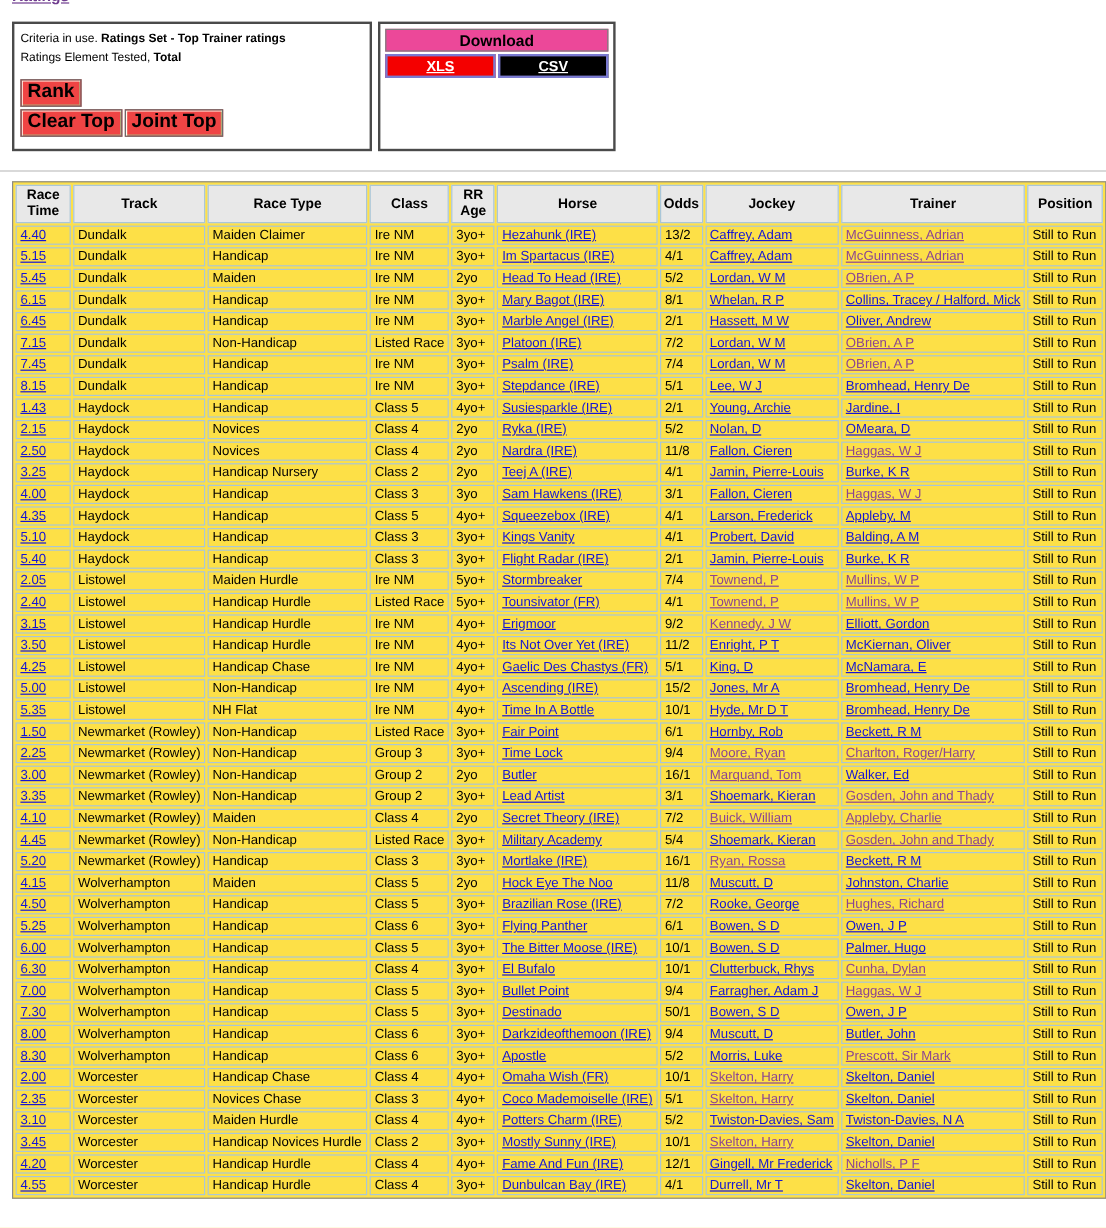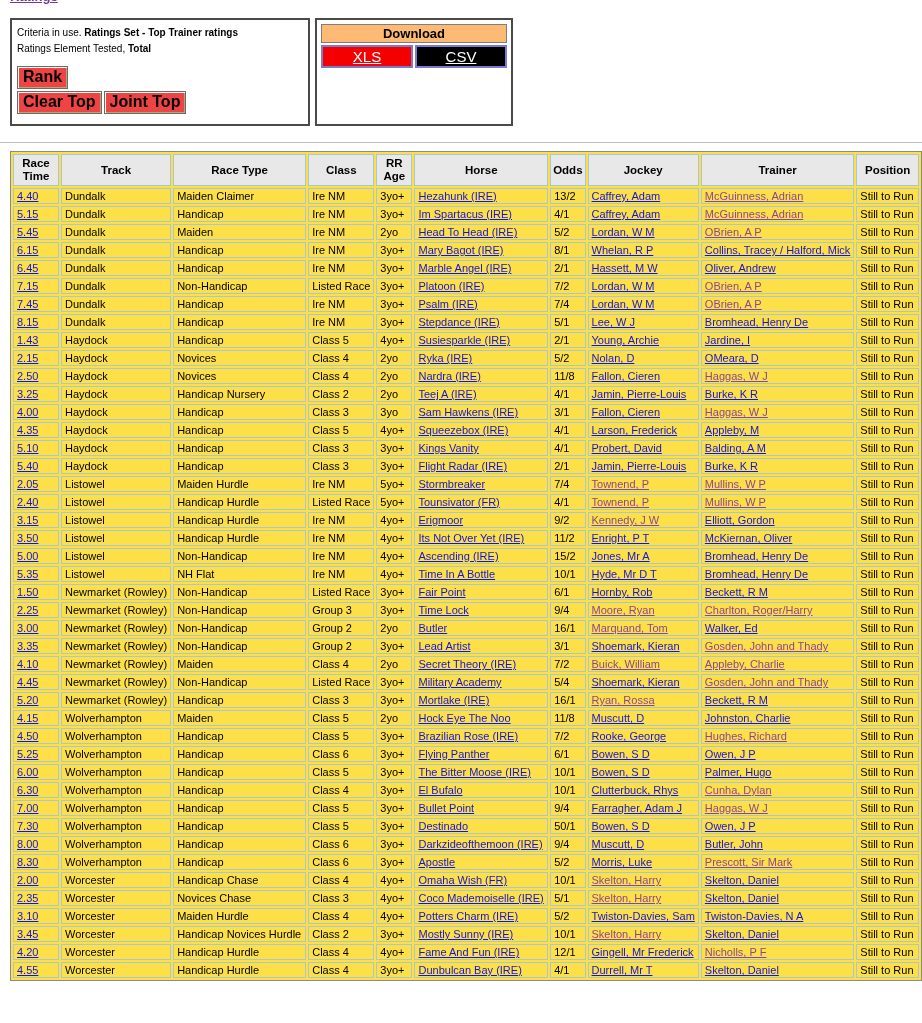--- a/index.html
+++ b/index.html
@@ -18,23 +18,23 @@
   .criteria-text{font-size:10px;line-height:16px;}
   .btn{display:inline-block;background:#ef4444;border:1px solid #6b6b6b;
        box-shadow:inset 1px 1px 0 #fffdf0, inset -1px -1px 0 #b3a777;
        font-family:"Liberation Sans",sans-serif;font-size:16px;font-weight:bold;
        padding:1px 5px 2px 5px;color:#000;cursor:pointer;}
   .btn-row1{margin-top:9px;}
   .btn-row2{margin-top:2px;display:flex;gap:2px;}
 
   .download-box{width:198px;height:108px;box-sizing:border-box;border:2px solid #4a4a4a;padding:2px;}
   .dl-table{width:100%;border-collapse:separate;border-spacing:2px;}
-  .dl-header{background:#fdba74;border:1px solid #7e7e7e;text-align:center;
+  .dl-header{background:#ec4899;border:1px solid #7e7e7e;text-align:center;
        font-weight:bold;font-size:13px;padding:1px 0;}
-  .dl-btn{display:block;text-align:center;color:#fff;font-weight:normal;font-size:15px;
+  .dl-btn{display:block;text-align:center;color:#fff;font-weight:bold;font-size:12px;
        padding:1px 4px;border:2px solid #7a7ad0;cursor:pointer;}
   .dl-xls{background:#f40000;}
   .dl-csv{background:#000;}
 
   .rule{border:none;border-top:1px solid #c0c0c0;margin:16px 0 8px 0;}
 
   
   .race-table{margin-left:10px;border:1px solid #8a8a8a;border-collapse:separate;
        border-spacing:2px;background:#fde047;}
   .race-table th{background:#e8e8e8;border:1px solid #a9c6d8;font-size:11.5px;
@@ -349,20 +349,32 @@
         <td>Handicap Hurdle</td>
         <td>Ire NM</td>
         <td>4yo+</td>
         <td><a href="#" class="lnk">Its Not Over Yet (IRE)</a></td>
         <td>11/2</td>
         <td><a href="#" class="lnk">Enright, P T</a></td>
         <td><a href="#" class="lnk">McKiernan, Oliver</a></td>
         <td>Still to Run</td>
       </tr>
       <tr>
+        <td><a href="#" class="lnk">4.25</a></td>
+        <td>Listowel</td>
+        <td>Handicap Chase</td>
+        <td>Ire NM</td>
+        <td>4yo+</td>
+        <td><a href="#" class="lnk">Gaelic Des Chastys (FR)</a></td>
+        <td>5/1</td>
+        <td><a href="#" class="lnk">King, D</a></td>
+        <td><a href="#" class="lnk">McNamara, E</a></td>
+        <td>Still to Run</td>
+      </tr>
+      <tr>
         <td><a href="#" class="lnk">5.00</a></td>
         <td>Listowel</td>
         <td>Non-Handicap</td>
         <td>Ire NM</td>
         <td>4yo+</td>
         <td><a href="#" class="lnk">Ascending (IRE)</a></td>
         <td>15/2</td>
         <td><a href="#" class="lnk">Jones, Mr A</a></td>
         <td><a href="#" class="lnk">Bromhead, Henry De</a></td>
         <td>Still to Run</td>

